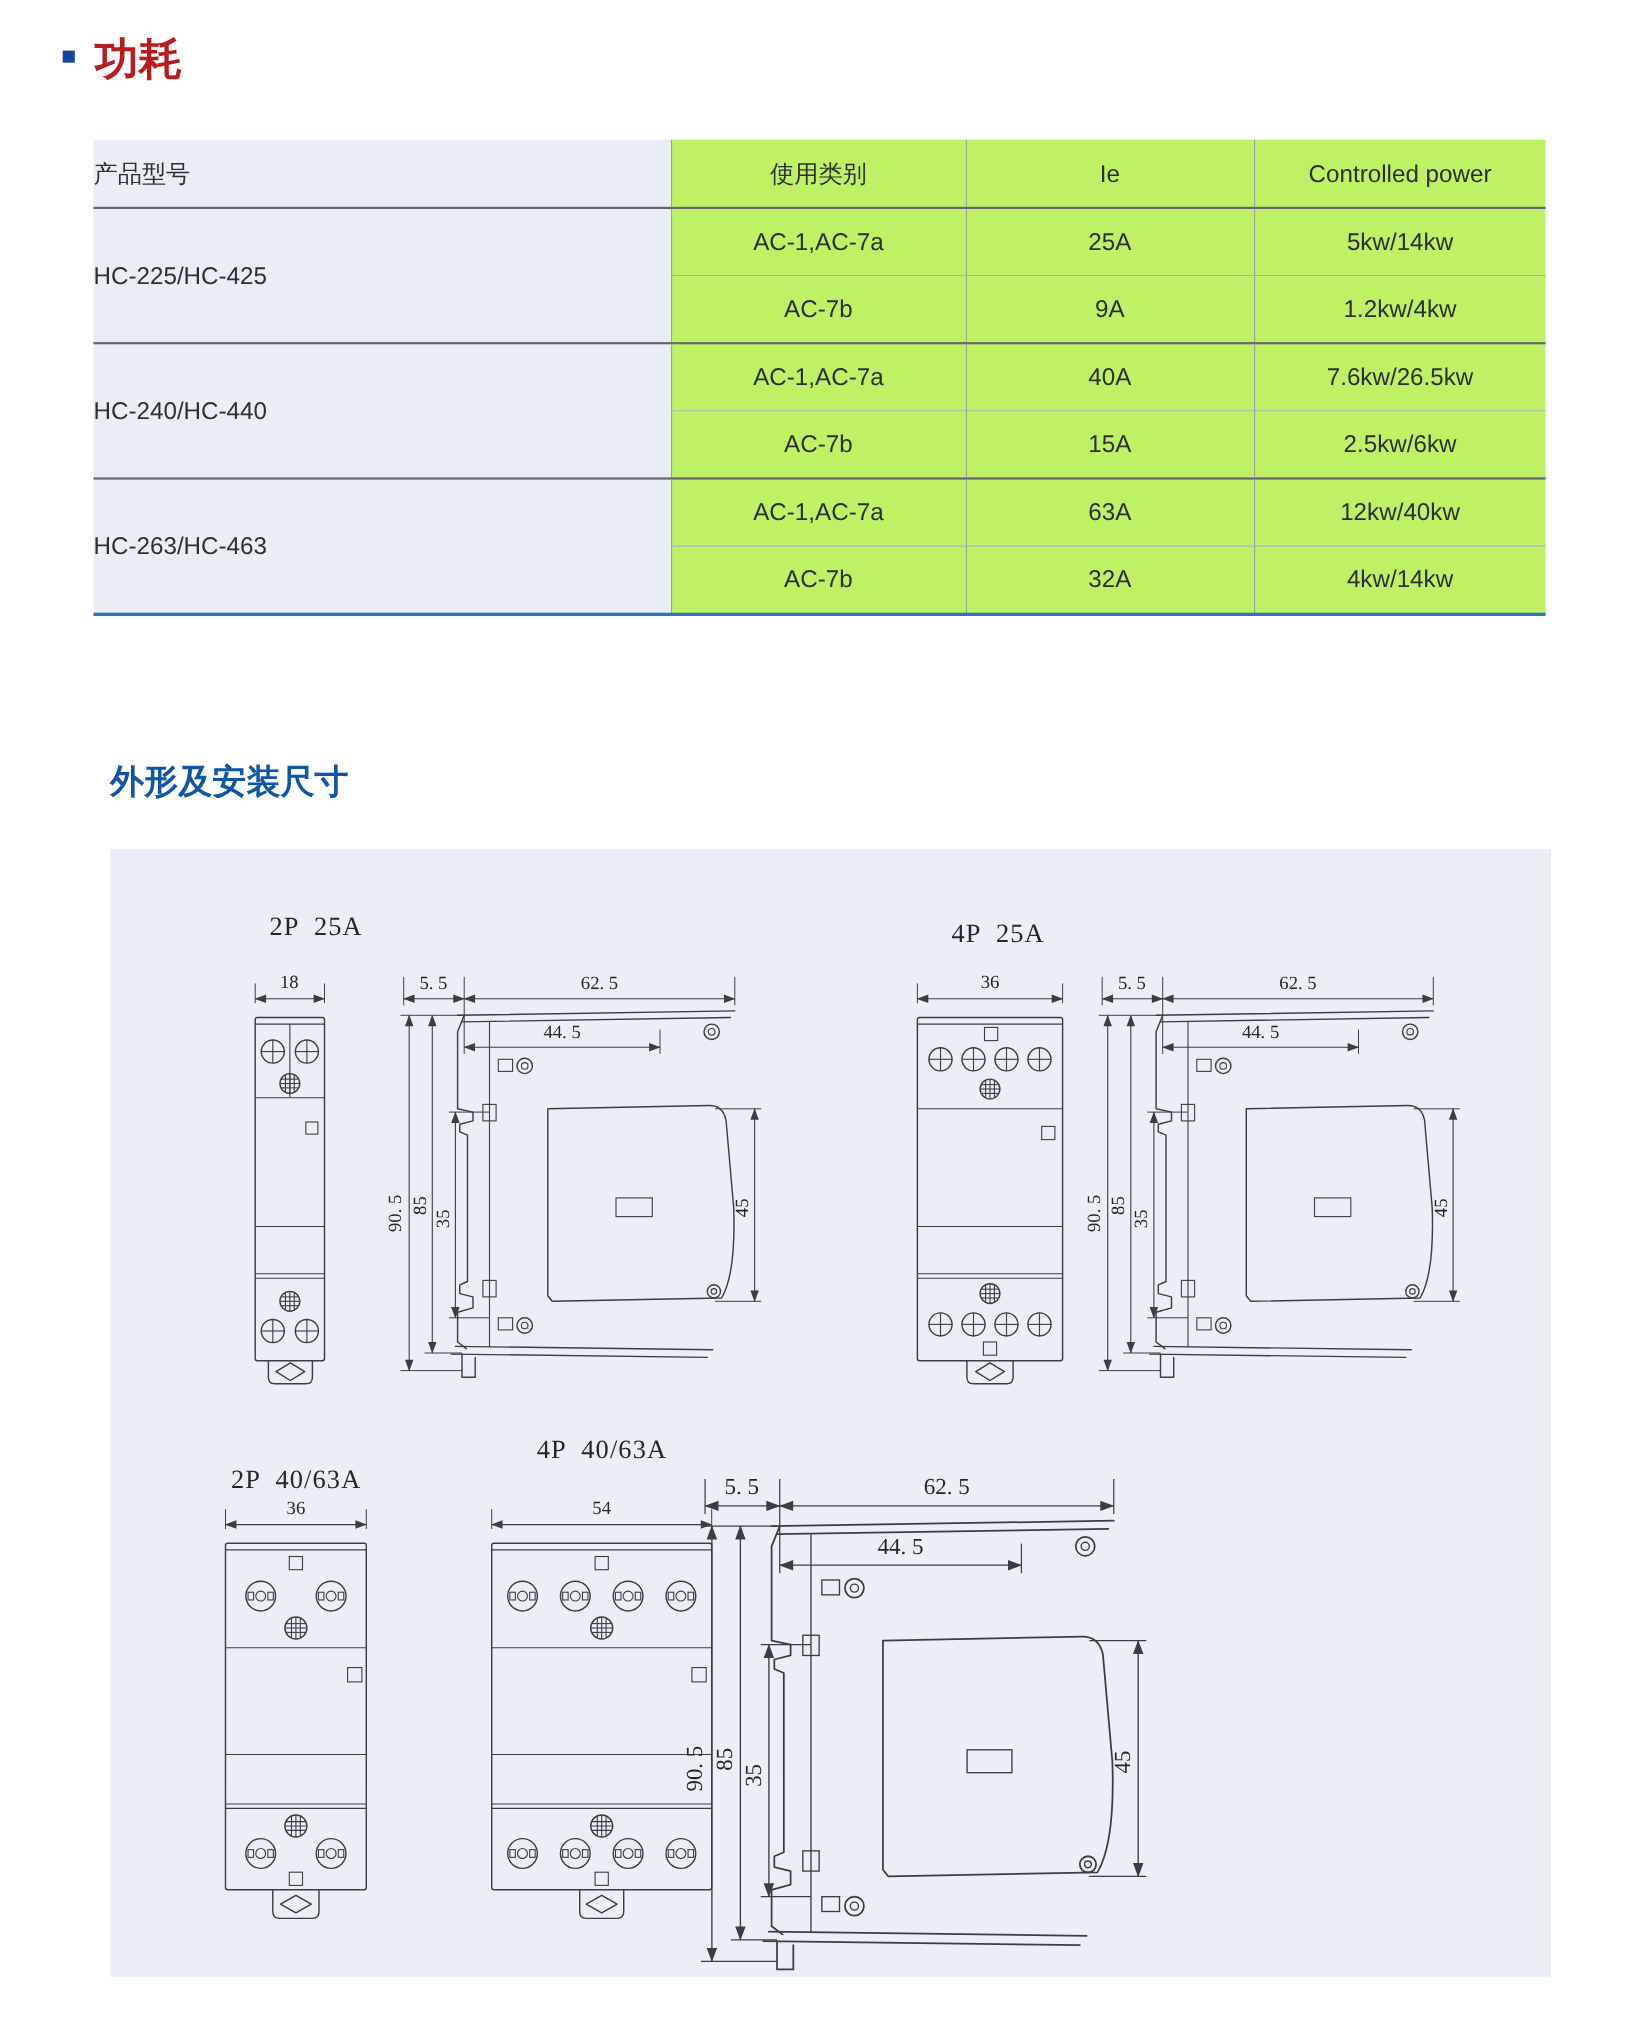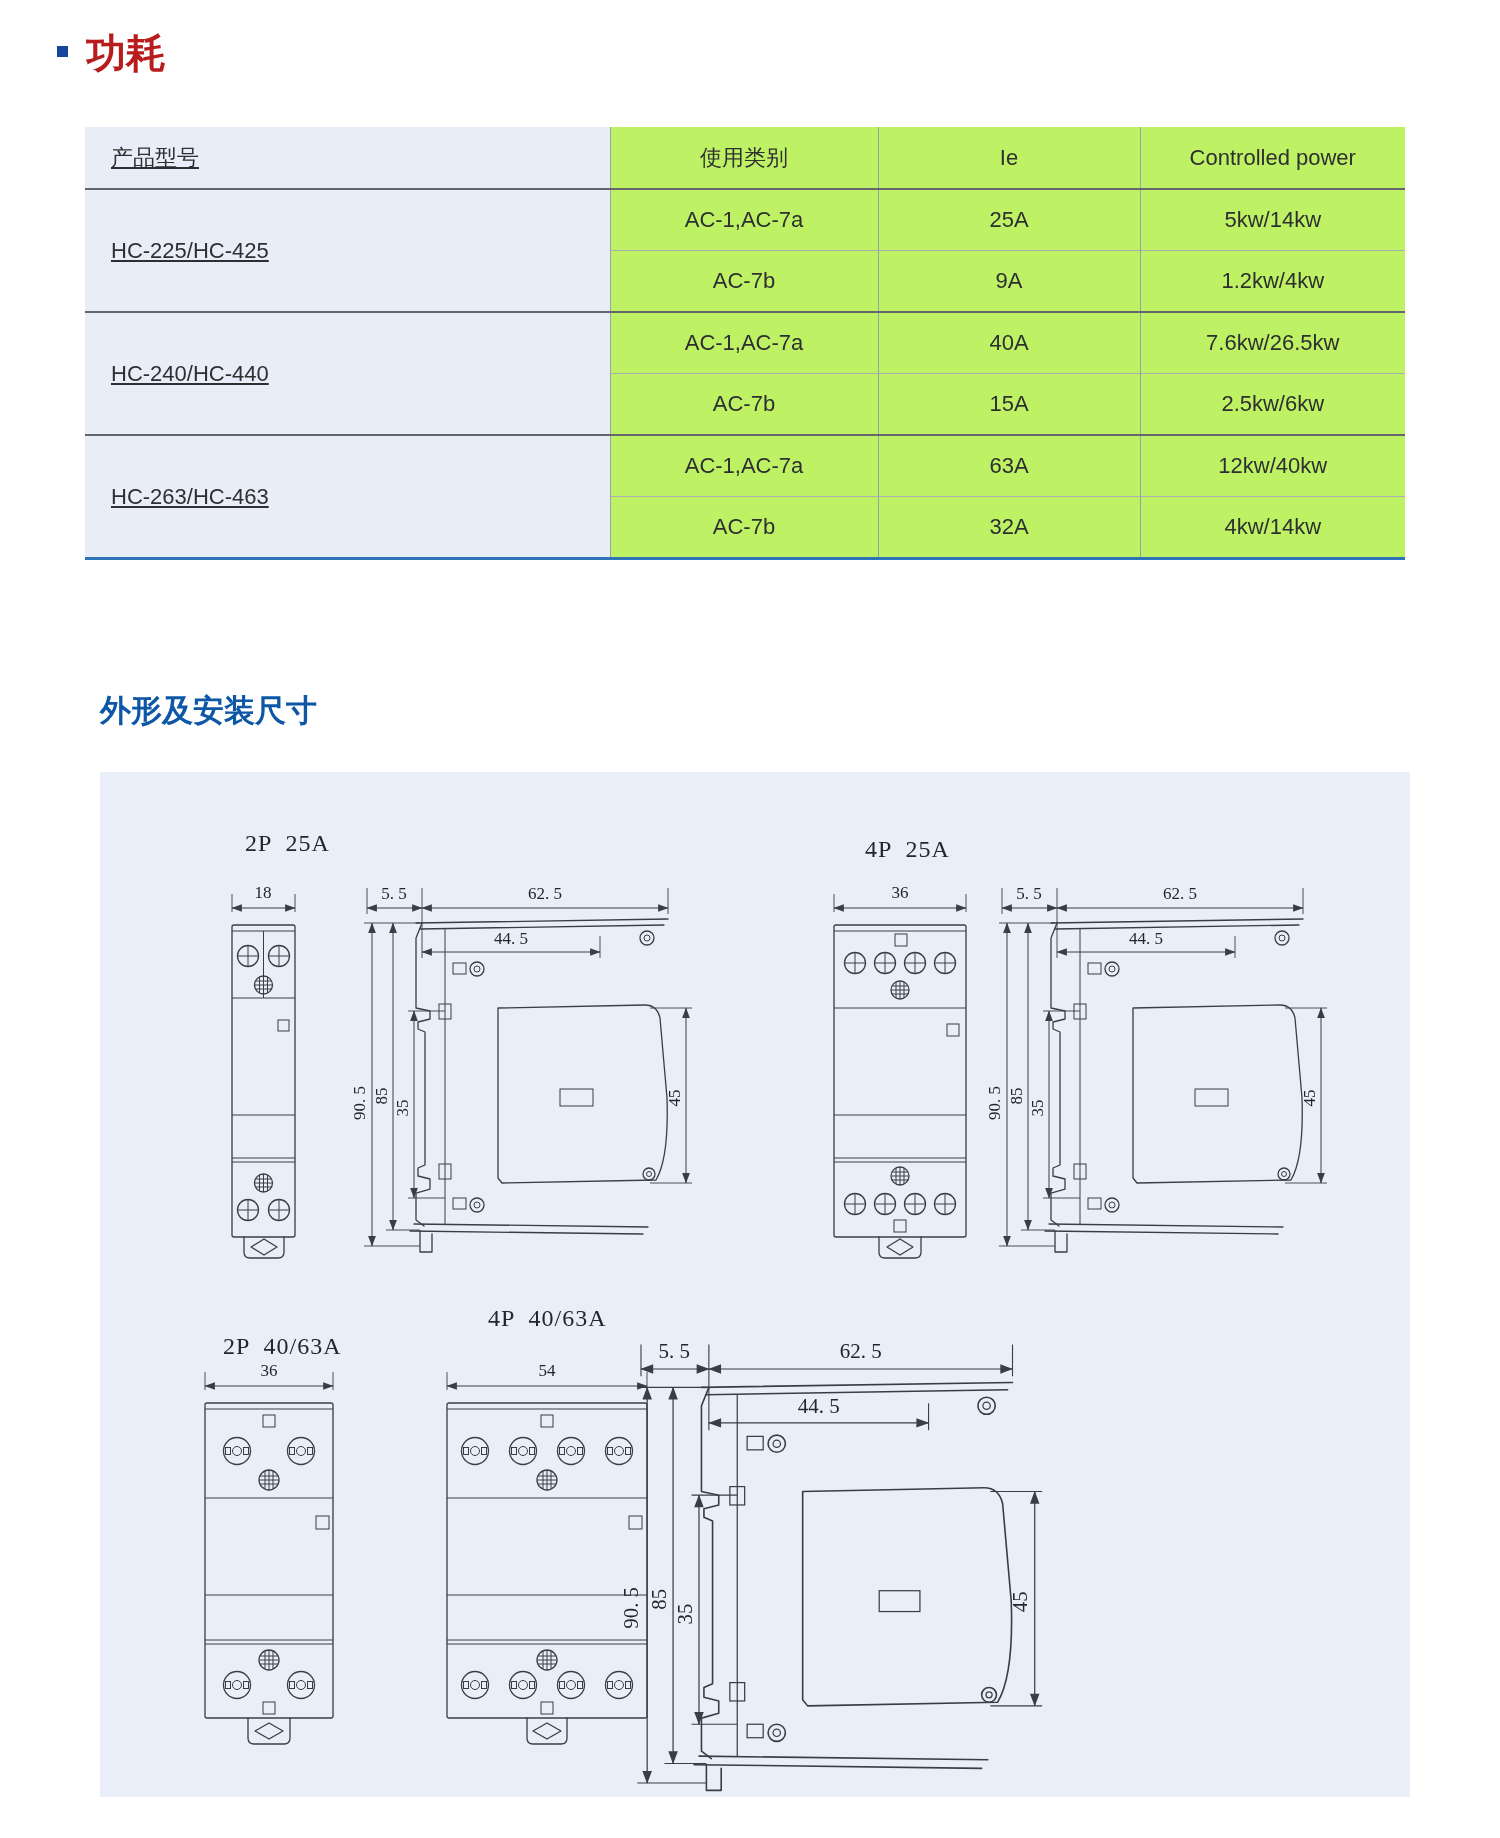--- a/index.html
+++ b/index.html
@@ -13,21 +13,21 @@
 
   
   .tablewrap{position:absolute;left:85px;top:127px;width:1320px;}
   .tbar{height:59px;line-height:59px;background:#0d5cab;color:#ffffff;
         font-size:24px;font-weight:bold;padding-left:25px;box-sizing:border-box;}
   table.spec{border-collapse:collapse;width:1320px;table-layout:fixed;
              border-bottom:3px solid #2e74b9;}
   table.spec td{height:60px;font-size:22px;color:#2e2f31;text-align:center;
                 background:#bef264;border-left:1px solid #9aa0a8;padding:0;}
   table.spec tr.hdr td{height:61px;}
-  table.spec td.c1{border-left:none;text-align:left;padding-left:26px;background:#e8edf7;text-decoration:underline;}
+  table.spec td.c1{border-left:none;text-align:left;background:#e8edf7;}
   table.spec tr.grp td{border-top:2px solid #63676d;}
   table.spec tr.sub td{border-top:1px solid #a9aeb6;}
 
   
   .panel{position:absolute;left:100px;top:772px;width:1310px;height:1025px;
          background:#e9eef8;overflow:hidden;}
   .panel svg{position:absolute;overflow:visible;}
   .dlabel{position:absolute;font-family:"Liberation Serif",serif;font-size:24px;
           color:#23272d;white-space:pre;letter-spacing:1px;}
   .ol{fill:none;stroke:#3a3e44;stroke-width:1.3;stroke-linejoin:round;stroke-linecap:round;}
@@ -95,21 +95,21 @@
     </tbody>
       </table>
   </div>
 
   <div class="h2">外形及安装尺寸</div>
 
   <div class="panel">
 
     <div class="dlabel" style="left:145px;top:58px">2P  25A</div>
     <div class="dlabel" style="left:765px;top:64px">4P  25A</div>
-    <div class="dlabel" style="left:123px;top:561px">2P  40/63A</div>
+    <div class="dlabel" style="left:110px;top:561px">2P  40/63A</div>
     <div class="dlabel" style="left:388px;top:533px">4P  40/63A</div>
 
     <svg style="left:85px;top:96px" width="130" height="400" viewBox="0 0 130 400">
       <defs>
         <marker id="arr" viewBox="0 0 10 8" markerWidth="11" markerHeight="9" refX="9.5" refY="4" orient="auto-start-reverse">
           <path d="M0.5,0.5 L10,4 L0.5,7.5 Z" fill="#3a3e44"></path>
         </marker>
       </defs>
       <line class="ext" x1="47" y1="26" x2="47" y2="44"></line>
         <line class="ext" x1="110" y1="26" x2="110" y2="44"></line>

